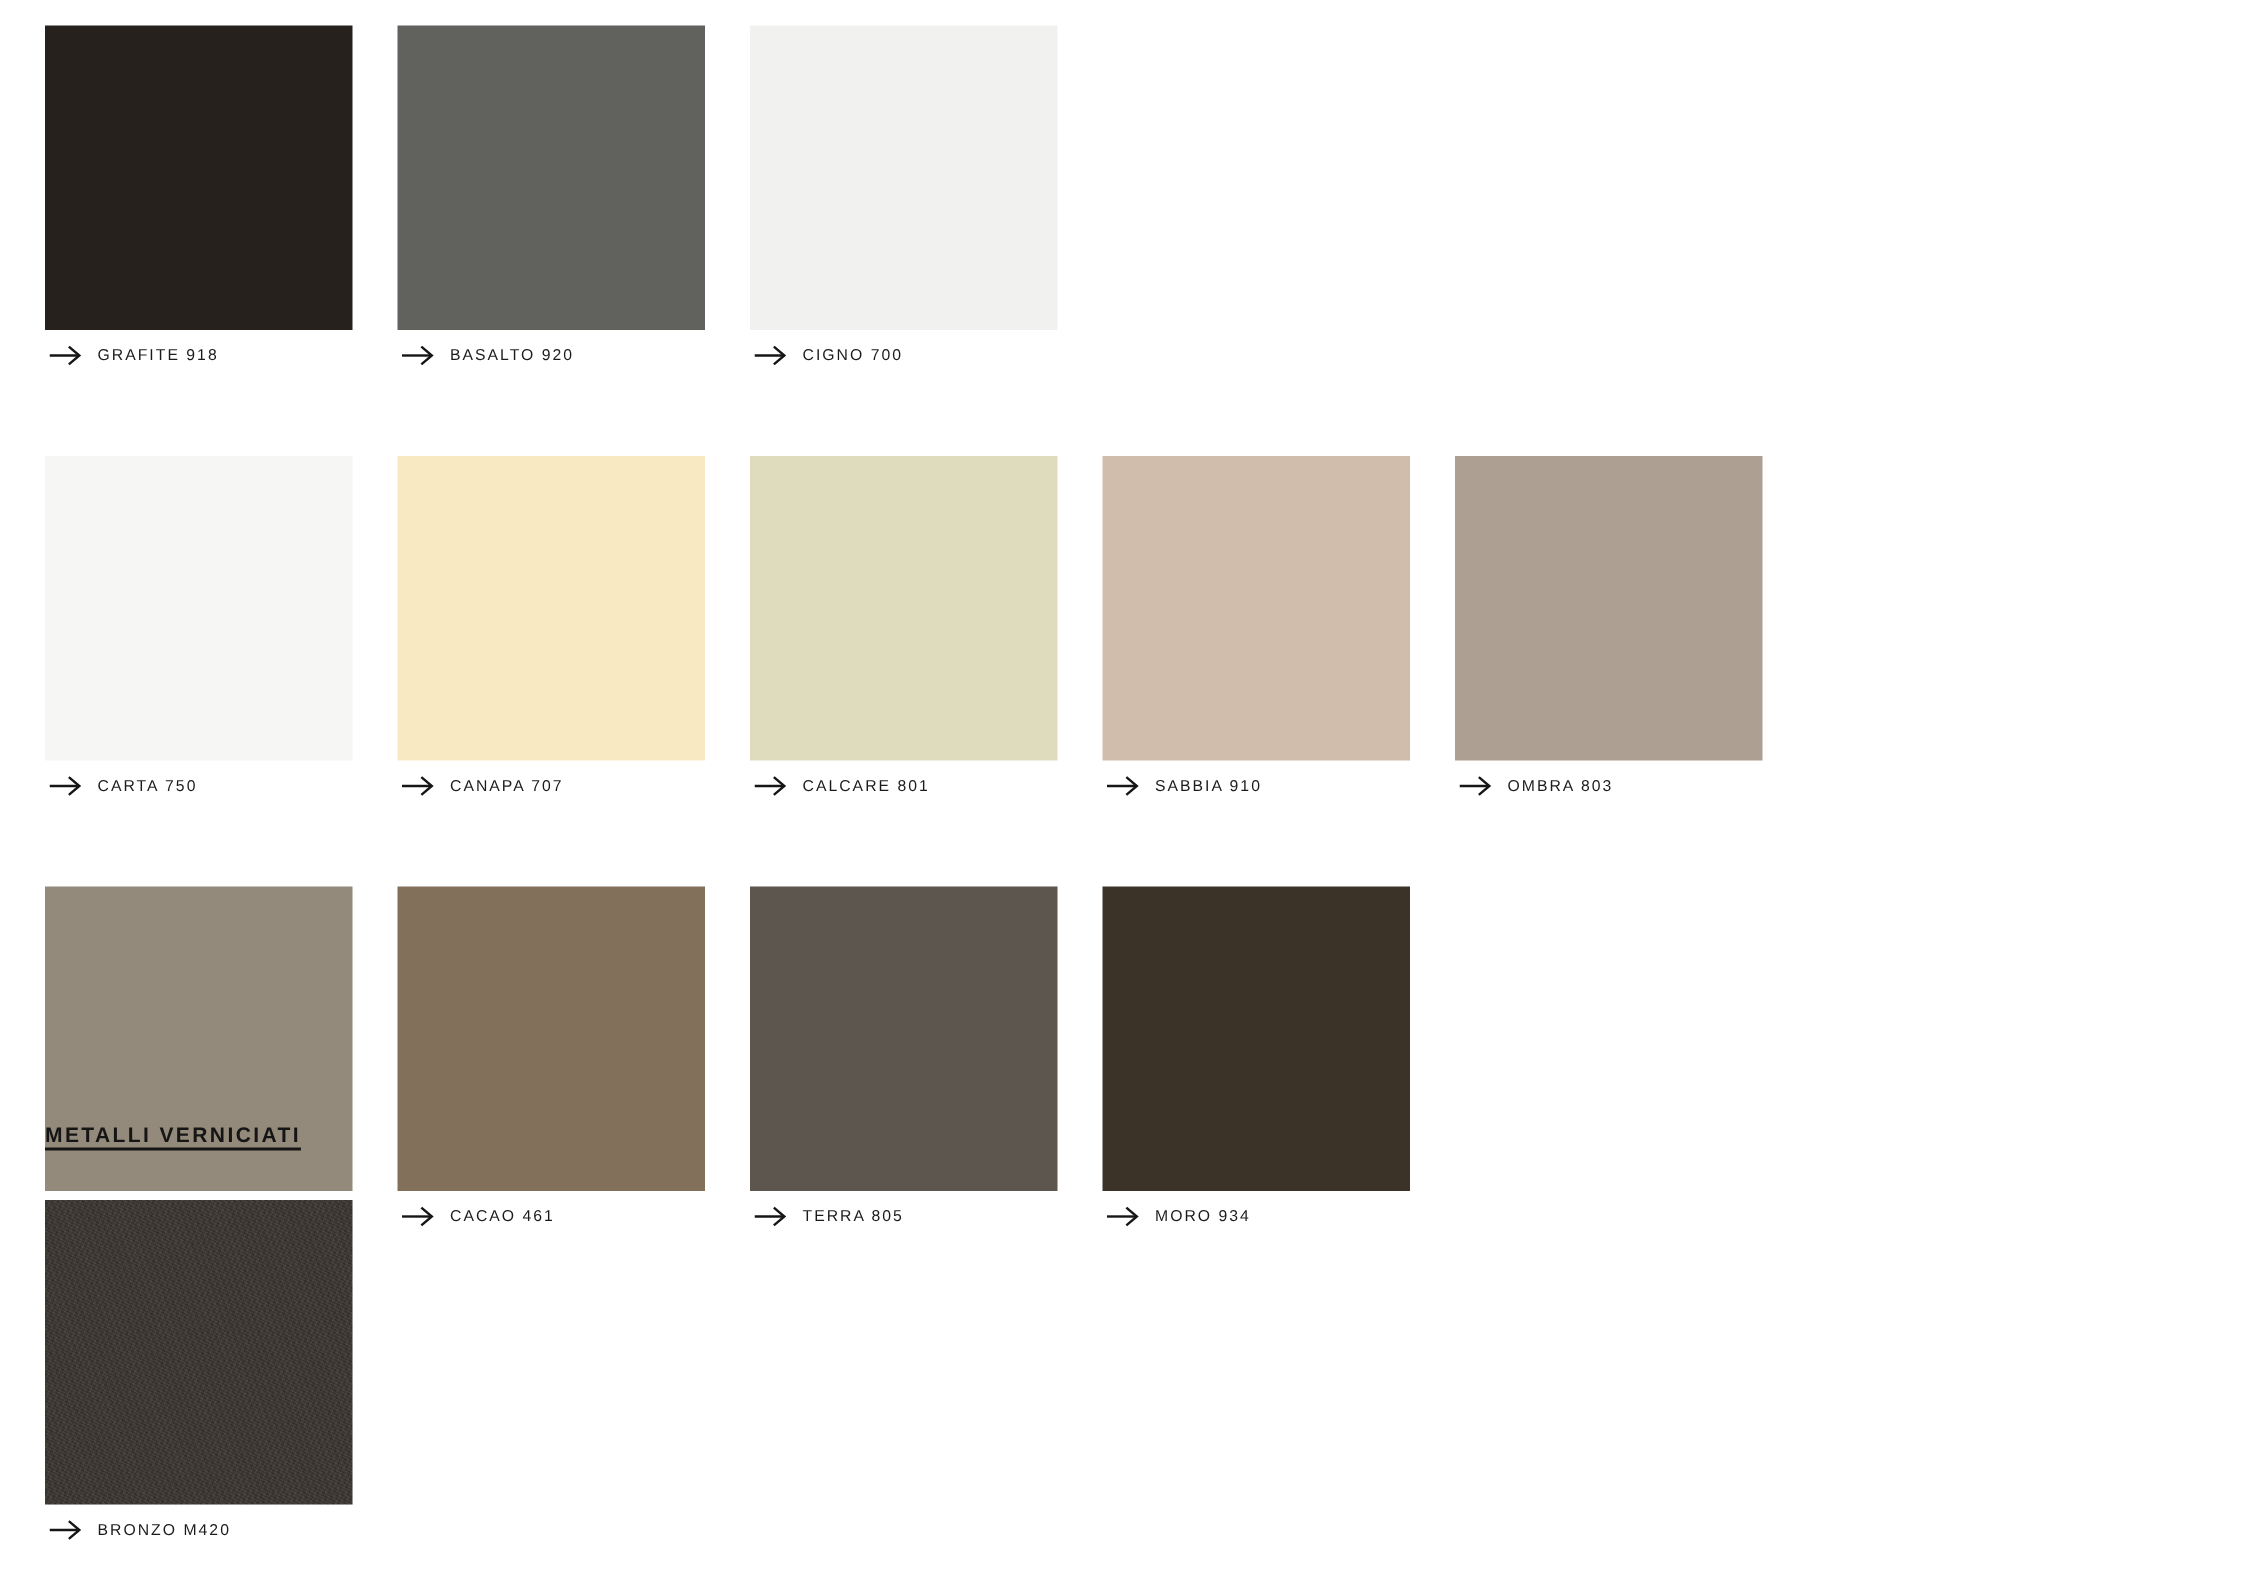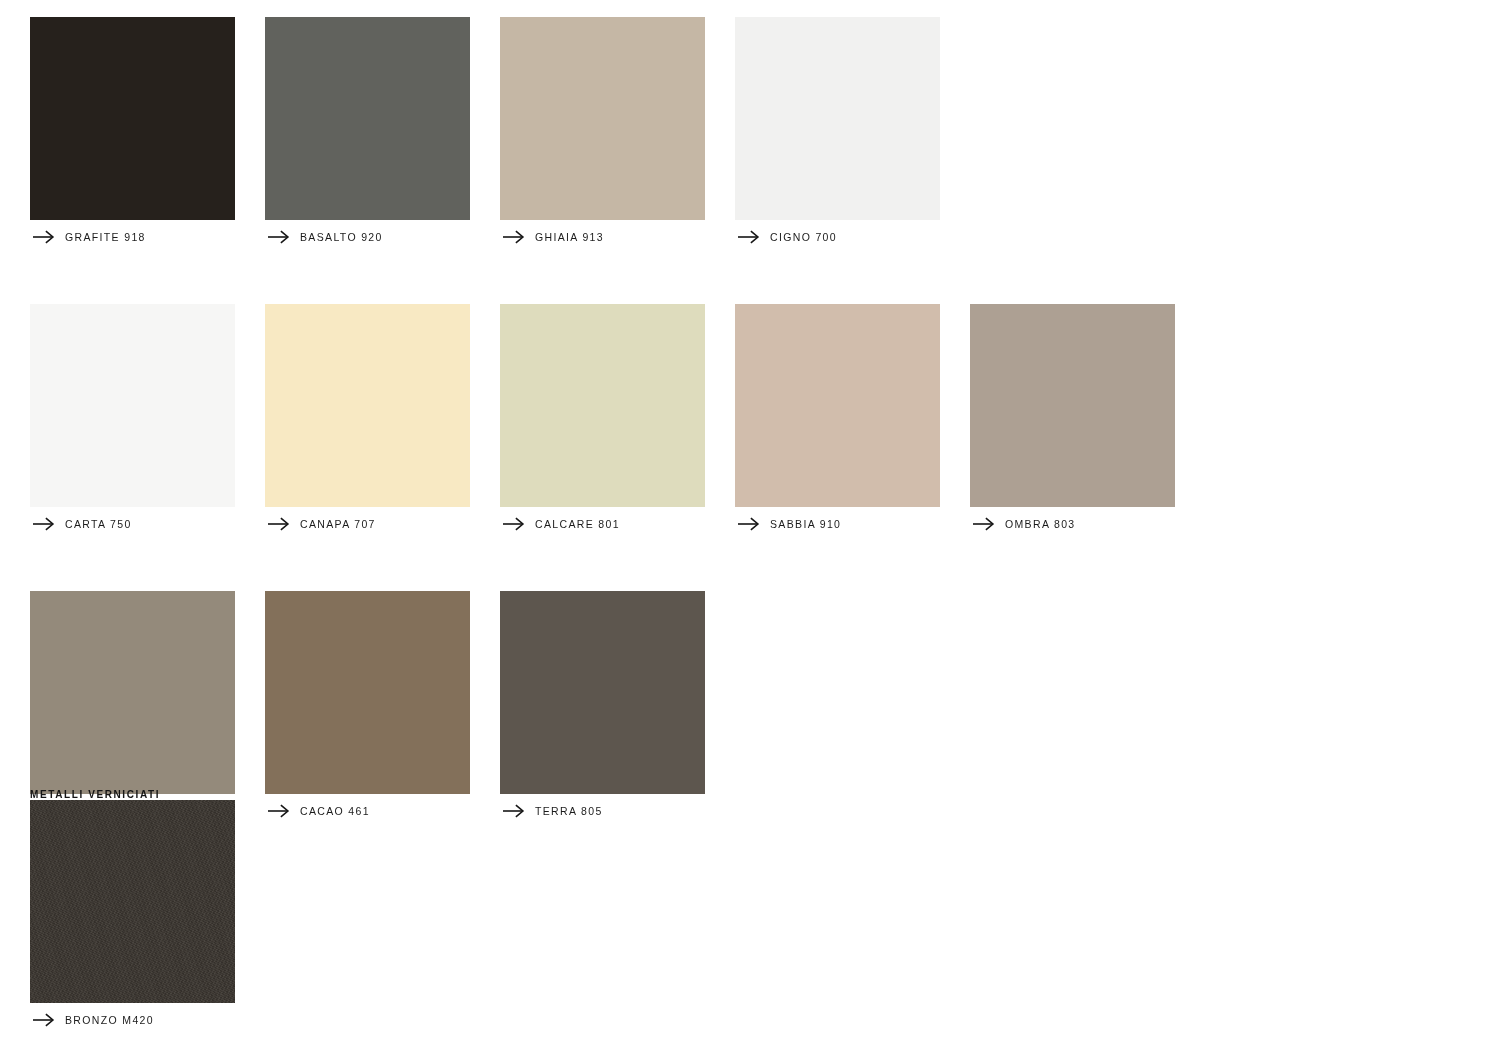--- a/index.html
+++ b/index.html
@@ -81,22 +81,22 @@
     font-weight: 400;
     white-space: nowrap;
     text-transform: uppercase;
     line-height: 14px;
   }
 
   
   .section-heading {
     position: absolute;
     left: 30px;
-    top: 789px;
-    font-size: 10px;
+    top: 748px;
+    font-size: 14px;
     font-weight: bold;
     letter-spacing: 1.6px;
     color: #151515;
     text-decoration: underline;
     text-underline-offset: 4px;
     text-decoration-thickness: 1.5px;
     text-transform: uppercase;
     white-space: nowrap;
   }
 
@@ -128,30 +128,20 @@
           <div class="swatch-chip" style="background-color: rgb(97, 98, 93);"></div>
           <div class="swatch-caption">
             <svg viewBox="0 0 22 14" class="arrow-icon">
               <path d="M0 7 H19.5" stroke="#161616" stroke-width="1.6" fill="none"></path>
               <path d="M13.5 1.6 L19.9 7 L13.5 12.4" stroke="#161616" stroke-width="1.6" fill="none" stroke-linecap="square" stroke-linejoin="miter"></path>
             </svg>
             <span class="swatch-label">BASALTO 920</span>
           </div>
         </div>
         <div class="swatch-cell">
-          <div class="swatch-chip" style="background-color: rgb(197, 183, 165);"></div>
-          <div class="swatch-caption">
-            <svg viewBox="0 0 22 14" class="arrow-icon">
-              <path d="M0 7 H19.5" stroke="#161616" stroke-width="1.6" fill="none"></path>
-              <path d="M13.5 1.6 L19.9 7 L13.5 12.4" stroke="#161616" stroke-width="1.6" fill="none" stroke-linecap="square" stroke-linejoin="miter"></path>
-            </svg>
-            <span class="swatch-label">GHIAIA 913</span>
-          </div>
-        </div>
-        <div class="swatch-cell">
           <div class="swatch-chip" style="background-color: rgb(241, 241, 240);"></div>
           <div class="swatch-caption">
             <svg viewBox="0 0 22 14" class="arrow-icon">
               <path d="M0 7 H19.5" stroke="#161616" stroke-width="1.6" fill="none"></path>
               <path d="M13.5 1.6 L19.9 7 L13.5 12.4" stroke="#161616" stroke-width="1.6" fill="none" stroke-linecap="square" stroke-linejoin="miter"></path>
             </svg>
             <span class="swatch-label">CIGNO 700</span>
           </div>
         </div>
       </div>
@@ -231,20 +221,30 @@
         <div class="swatch-cell">
           <div class="swatch-chip" style="background-color: rgb(93, 86, 78);"></div>
           <div class="swatch-caption">
             <svg viewBox="0 0 22 14" class="arrow-icon">
               <path d="M0 7 H19.5" stroke="#161616" stroke-width="1.6" fill="none"></path>
               <path d="M13.5 1.6 L19.9 7 L13.5 12.4" stroke="#161616" stroke-width="1.6" fill="none" stroke-linecap="square" stroke-linejoin="miter"></path>
             </svg>
             <span class="swatch-label">TERRA 805</span>
           </div>
         </div>
+        <div class="swatch-cell">
+          <div class="swatch-chip" style="background-color: rgb(60, 51, 40);"></div>
+          <div class="swatch-caption">
+            <svg viewBox="0 0 22 14" class="arrow-icon">
+              <path d="M0 7 H19.5" stroke="#161616" stroke-width="1.6" fill="none"></path>
+              <path d="M13.5 1.6 L19.9 7 L13.5 12.4" stroke="#161616" stroke-width="1.6" fill="none" stroke-linecap="square" stroke-linejoin="miter"></path>
+            </svg>
+            <span class="swatch-label">MORO 934</span>
+          </div>
+        </div>
       </div>
     </div>
 
   <div class="section-heading">METALLI VERNICIATI</div>
 
   <div class="metals-grid">
       <div class="swatch-row">
         <div class="swatch-cell">
           <div class="swatch-chip textured" style="background-color: rgb(58, 53, 47);"></div>
           <div class="swatch-caption">

